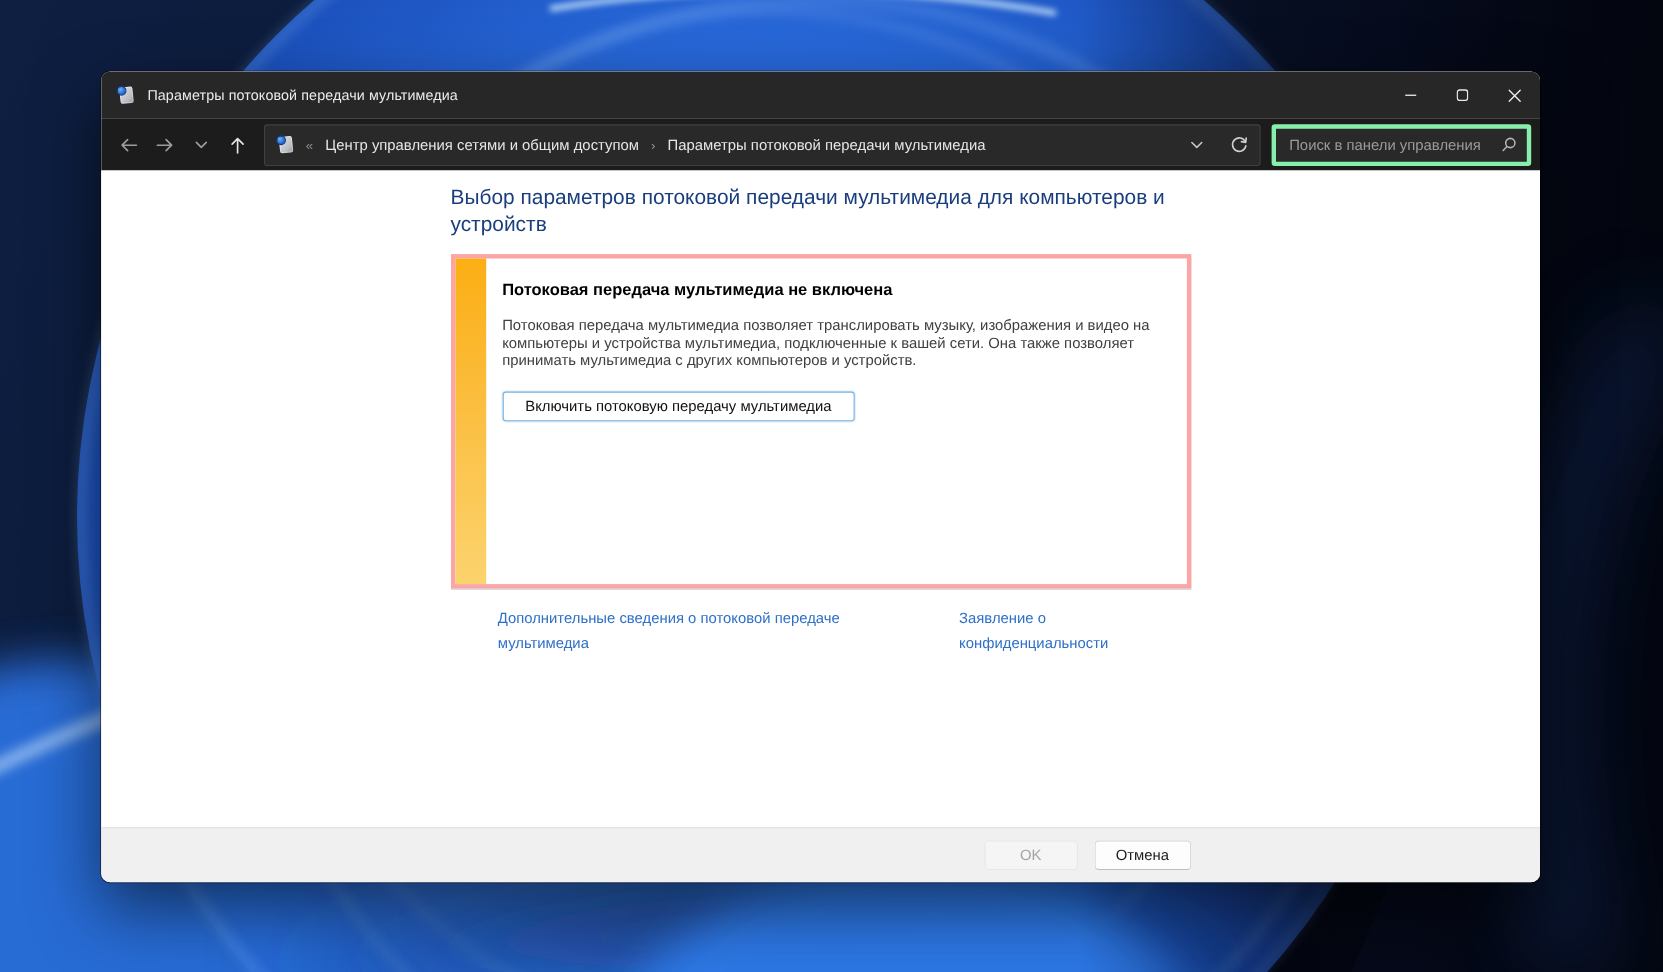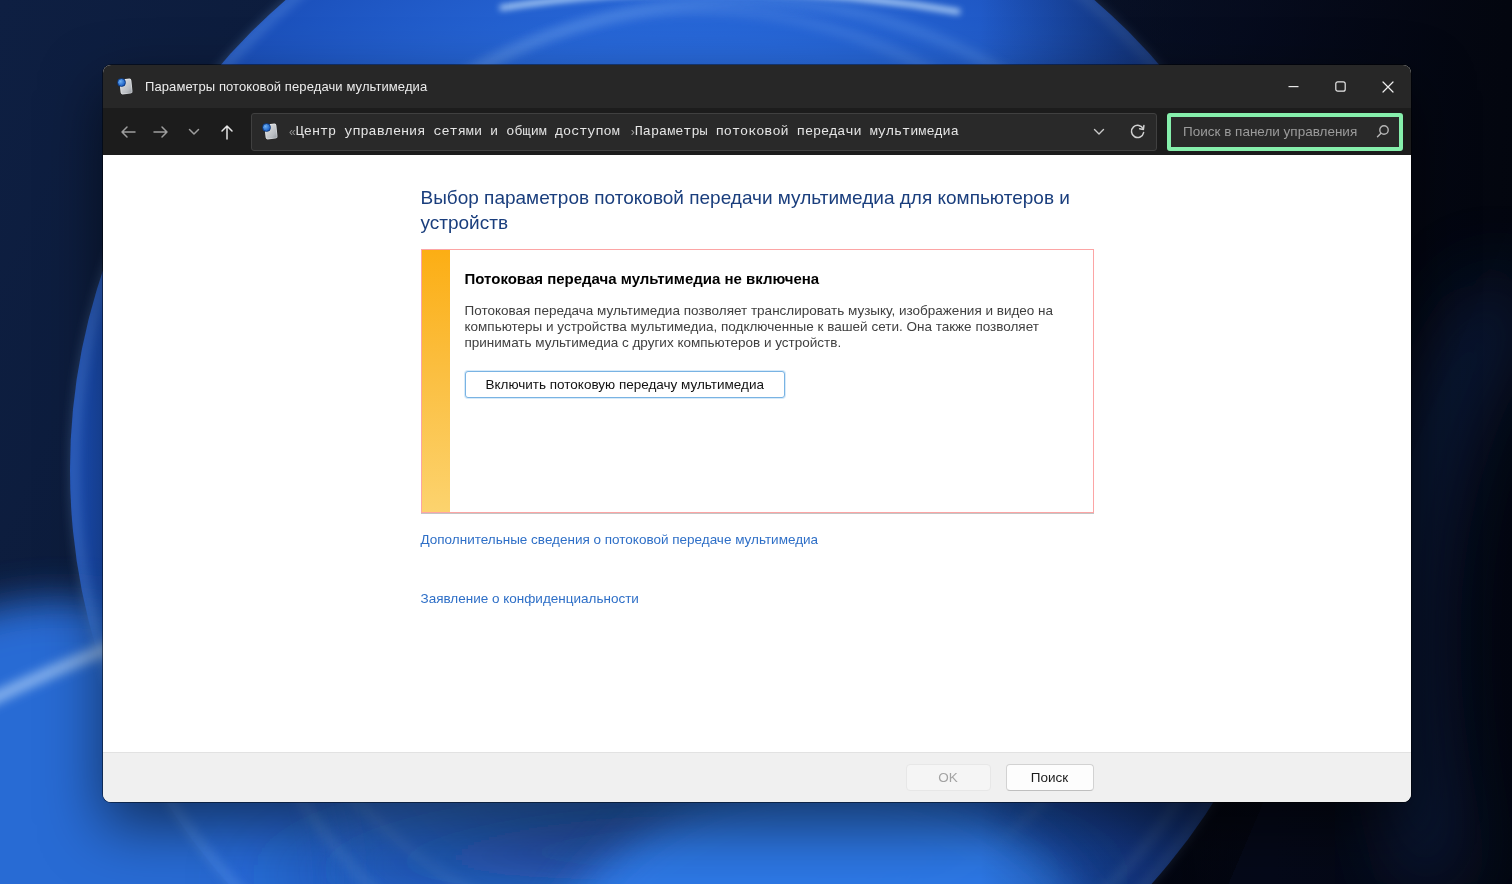--- a/index.html
+++ b/index.html
@@ -4,21 +4,21 @@
 <style>
   * { margin:0; padding:0; box-sizing:border-box; }
   html,body { width:1512px; height:884px; overflow:hidden; }
   body { font-family:"Liberation Sans", sans-serif; position:relative; background:#081126; }
 
   
   .wallpaper { position:absolute; inset:0; z-index:0; }
 
   
   .window {
-    position:absolute; left:103px; top:65px; width:1308px; height:737px;
+    position:absolute; left:92px; top:65px; width:1308px; height:737px;
     border-radius:8px; overflow:hidden; z-index:2;
     box-shadow:0 0 0 1px rgba(0,0,0,.45), 0 24px 60px rgba(0,0,0,.55);
     display:flex; flex-direction:column;
     background:#fff;
   }
 
   
   .titlebar { height:43px; background:#272727; display:flex; align-items:center; flex:0 0 auto; }
   .titlebar .app-icon { margin-left:14px; width:18px; height:18px; position:relative; flex:0 0 auto; }
   .doc-shape { position:absolute; left:3px; top:1px; width:12px; height:15px;
@@ -32,48 +32,48 @@
   .caption-btn svg { display:block; }
 
   
   .navbar { height:47px; background:#1c1c1c; display:flex; align-items:center; flex:0 0 auto; }
   .nav-btn { width:33px; height:34px; display:flex; align-items:center; justify-content:center; flex:0 0 auto; }
   .nav-btn:first-child { margin-left:8px; }
   .address-bar { margin-left:8px; width:906px; height:38px; background:#292929; border:1px solid #404040;
     border-radius:3px; display:flex; align-items:center; }
   .address-bar .app-icon { margin-left:10px; width:18px; height:18px; position:relative; flex:0 0 auto; }
   .collapse-glyph { color:#8f8f8f; font-size:12px; margin-left:9px; }
-  .crumb { color:#e6e6e6; font-size:13.5px; white-space:nowrap;font-family:Liberation Mono, monospace; }
+  .crumb { color:#e6e6e6; font-size:13.5px; margin-left:11px; white-space:nowrap; }
   .crumb-sep { color:#9a9a9a; font-size:12px; margin-left:11px; }
   .address-tools { margin-left:auto; display:flex; align-items:center; }
   .addr-tool { width:38px; height:36px; display:flex; align-items:center; justify-content:center; }
   .search-box { margin-left:10px; width:236px; height:38px; background:#292929; border:4px solid #86efac;
     border-radius:3px; display:flex; align-items:center; }
   .search-box input { flex:1; background:transparent; border:none; outline:none; color:#cfcfcf;
     font-size:13.5px; padding:0 4px 0 12px; font-family:"Liberation Sans", sans-serif; }
   .search-box input::placeholder { color:#9b9b9b; }
   .search-icon-wrap { width:34px; display:flex; justify-content:center; }
 
   
   .content { flex:1 1 auto; background:#ffffff; overflow:hidden; }
-  .content-col { width:673px; margin:0 auto; padding-top:30px; }
+  .content-col { width:673px; margin:0 auto; padding-top:12px; }
   .page-title { color:#1a3e7d; font-size:19px; line-height:25px; font-weight:400; }
 
-  .warning-panel { margin-top:14px; width:673px; height:264px; border:1px solid #fca5a5;
+  .warning-panel { margin-top:14px; width:673px; height:304px; border:4px solid #fca5a5;
     box-shadow:0 1px 0 #c4c4c4; background:#fff; display:flex; }
   .accent-bar { width:28px; flex:0 0 auto; background:linear-gradient(180deg,#fcae14 0%,#fbbe3f 45%,#fcd36e 100%); }
   .panel-body { padding:20px 20px 0 15px; }
   .panel-title { font-size:15px; font-weight:700; color:#000; }
   .panel-para { margin-top:16px; width:606px; font-size:13.5px; line-height:16px; color:#404040; }
   .panel-para + .panel-para { margin-top:20px; }
   .enable-btn { margin-top:20px; height:27px; padding:0 20px; background:#fff;
     border:1px solid #79b3e3; border-radius:3px; font-size:13.5px; color:#111;
     font-family:"Liberation Sans", sans-serif; box-shadow:0 0 0 1px rgba(140,196,238,.35); }
 
-  .links { margin-top:15px; display:flex; flex-direction:column;gap:36px; }
+  .links { margin-top:15px; margin-left:43px; display:flex; flex-direction:row;gap:36px; }
   .link { color:#2e6fc7; font-size:13.5px; line-height:23px; text-decoration:none; cursor:pointer; width:fit-content; }
 
   
   .footer { height:50px; flex:0 0 auto; background:#f0f0f0; border-top:1px solid #e2e2e2;
     display:flex; align-items:center; }
   .footer-col { width:673px; margin:16px auto; display:flex; justify-content:flex-end; gap:15px; }
   .btn { height:27px; border-radius:4px; font-size:13.5px; font-family:"Liberation Sans", sans-serif; }
   .btn-ok { width:85px; background:#f5f5f5; border:1px solid #e7e7e7; color:#a3a3a3; }
   .btn-cancel { width:88px; background:#fdfdfd; border:1px solid #d2d2d2; border-bottom-color:#bfbfbf; color:#1b1b1b; }
 </style>
@@ -238,17 +238,17 @@
       <div class="links">
         <a class="link">Дополнительные сведения о потоковой передаче мультимедиа</a>
         <a class="link">Заявление о конфиденциальности</a>
       </div>
     </div>
   </div>
 
   <div class="footer">
     <div class="footer-col">
       <button class="btn btn-ok" disabled="">OK</button>
-      <button class="btn btn-cancel">Поиск</button>
+      <button class="btn btn-cancel">Отмена</button>
     </div>
   </div>
 
 </div>
 
 </body></html>

